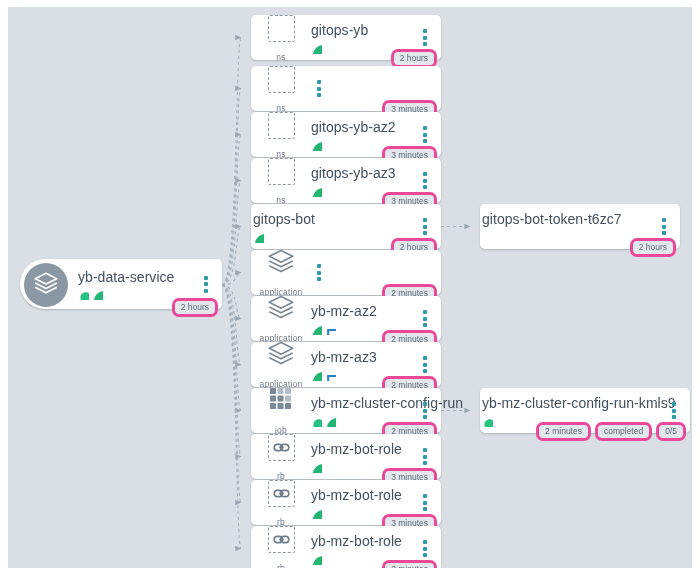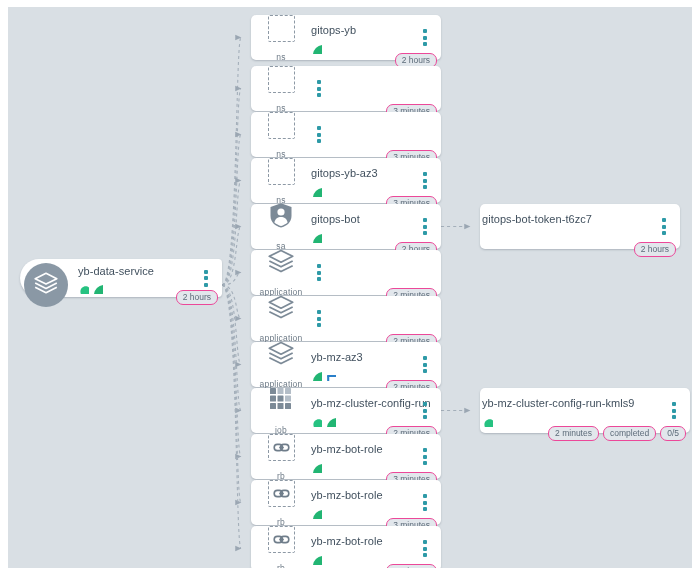--- a/index.html
+++ b/index.html
@@ -99,21 +99,21 @@
     justify-content: center;
   }
 
   
   .labels {
     flex: 1 1 auto;
     min-width: 0;
     padding-left: 2px;
   }
   .node-title {
-    font-size: 11px;
+    font-size: 14px;
     color: #41505e;
     line-height: 13px;
     white-space: nowrap;
     letter-spacing: .05px;
   }
   .status-row {
     display: flex;
     align-items: center;
     gap: 3px;
     margin-top: 2px;
@@ -147,21 +147,21 @@
     right: 4px;
     bottom: -8px;
     display: flex;
     gap: 4px;
   }
   .badge {
     font-size: 8.5px;
     line-height: 11px;
     color: #5c6b79;
     background: #e2e7ec;
-    border: 1px solid #ec4899;
+    border: 3px solid #ec4899;
     border-radius: 7px;
     padding: 1px 6px 1.5px 6px;
     white-space: nowrap;
   }
 
   
   .heart {
     width: 11px;
     height: 11px;
     position: relative;
@@ -197,21 +197,21 @@
       <path d="M214,278 C230,278 227.4,311.5 233,311.5" fill="none" stroke="#a4afba" stroke-width="1.1" stroke-dasharray="3,3" marker-end="url(#arrow)"></path>
       <path d="M214,278 C230,278 227.4,357.5 233,357.5" fill="none" stroke="#a4afba" stroke-width="1.1" stroke-dasharray="3,3" marker-end="url(#arrow)"></path>
       <path d="M214,278 C230,278 227.4,403.5 233,403.5" fill="none" stroke="#a4afba" stroke-width="1.1" stroke-dasharray="3,3" marker-end="url(#arrow)"></path>
       <path d="M214,278 C230,278 227.4,449.5 233,449.5" fill="none" stroke="#a4afba" stroke-width="1.1" stroke-dasharray="3,3" marker-end="url(#arrow)"></path>
       <path d="M214,278 C230,278 227.4,495.5 233,495.5" fill="none" stroke="#a4afba" stroke-width="1.1" stroke-dasharray="3,3" marker-end="url(#arrow)"></path>
       <path d="M214,278 C230,278 227.4,541.5 233,541.5" fill="none" stroke="#a4afba" stroke-width="1.1" stroke-dasharray="3,3" marker-end="url(#arrow)"></path>
       <path d="M433,219.5 C449,219.5 456.4,219.5 462,219.5" fill="none" stroke="#a4afba" stroke-width="1.1" stroke-dasharray="3,3" marker-end="url(#arrow)"></path>
       <path d="M433,403.5 C449,403.5 456.4,403.5 462,403.5" fill="none" stroke="#a4afba" stroke-width="1.1" stroke-dasharray="3,3" marker-end="url(#arrow)"></path>
     </svg>
   <div id="node-layer">
-      <div class="node root" style="left: 12px; top: 252px; width: 202px; height: 38px;">
+      <div class="node root" style="left: 12px; top: 252px; width: 202px; height: 50px;">
         <div class="node-inner">
           <div class="root-badge">
             <span><svg width="26" height="26" viewBox="0 0 26 26">
                 <polygon points="13.00,3.25 23.83,8.67 13.00,14.08 2.17,8.67" fill="none" stroke="#ffffff" stroke-width="1.63" stroke-linejoin="round"></polygon>
                 <polyline points="2.17,13.00 13.00,18.42 23.83,13.00" fill="none" stroke="#ffffff" stroke-width="1.63" stroke-linejoin="round"></polyline>
                 <polyline points="2.17,17.33 13.00,22.75 23.83,17.33" fill="none" stroke="#ffffff" stroke-width="1.63" stroke-linejoin="round"></polyline>
               </svg></span>
           </div>
           <div style="flex:0 0 56px;width:56px;"></div>
           <div class="labels">
@@ -282,20 +282,29 @@
         </div>
       </div>
       <div class="node" style="left: 243px; top: 105px; width: 190px; height: 45px;">
         <div class="node-inner">
           <div class="icon-wrap">
             <div class="icon-box">
               <div class="dashed-box"></div>
             </div>
             <div class="icon-kind">ns</div>
           </div>
+          <div class="labels">
+            <div class="node-title">gitops-yb-az2</div>
+            <div class="status-row">
+              <span class="check"><svg width="11" height="11" viewBox="0 0 11 11">
+                  <circle cx="12" cy="12" r="10" fill="#22b573"></circle>
+                  <polyline points="6.8,12.3 10.3,15.7 17.2,8.4" fill="none" stroke="#ffffff" stroke-width="2.2" stroke-linecap="round" stroke-linejoin="round"></polyline>
+                </svg></span>
+            </div>
+          </div>
           <div class="kebab">
             <i></i>
             <i></i>
             <i></i>
           </div>
           <div class="badges">
             <span class="badge">3 minutes</span>
           </div>
         </div>
       </div>
@@ -321,30 +330,20 @@
             <i></i>
             <i></i>
           </div>
           <div class="badges">
             <span class="badge">3 minutes</span>
           </div>
         </div>
       </div>
       <div class="node" style="left: 243px; top: 197px; width: 190px; height: 45px;">
         <div class="node-inner">
-          <div class="icon-wrap">
-            <div class="icon-box">
-              <span><svg width="28" height="28" viewBox="0 0 28 28">
-                  <path d="M14 2.2 L24.5 6 L24.5 15 C24.5 21.5 19.5 25 14 26.6 C8.5 25 3.5 21.5 3.5 15 L3.5 6 Z" fill="#7c8a97"></path>
-                  <circle cx="14" cy="11" r="3.6" fill="#ffffff"></circle>
-                  <path d="M7.4 21.5 C8.2 17.6 10.8 16 14 16 C17.2 16 19.8 17.6 20.6 21.5 C18.7 23.2 16.4 24.3 14 25 C11.6 24.3 9.3 23.2 7.4 21.5 Z" fill="#ffffff"></path>
-                </svg></span>
-            </div>
-            <div class="icon-kind">sa</div>
-          </div>
           <div class="labels">
             <div class="node-title">gitops-bot</div>
             <div class="status-row">
               <span class="check"><svg width="11" height="11" viewBox="0 0 11 11">
                   <circle cx="12" cy="12" r="10" fill="#22b573"></circle>
                   <polyline points="6.8,12.3 10.3,15.7 17.2,8.4" fill="none" stroke="#ffffff" stroke-width="2.2" stroke-linecap="round" stroke-linejoin="round"></polyline>
                 </svg></span>
             </div>
           </div>
           <div class="kebab">
@@ -383,20 +382,35 @@
         <div class="node-inner">
           <div class="icon-wrap">
             <div class="icon-box">
               <span><svg width="28" height="28" viewBox="0 0 28 28">
                   <polygon points="14.00,3.50 25.67,9.33 14.00,15.17 2.33,9.33" fill="none" stroke="#7c8a97" stroke-width="1.75" stroke-linejoin="round"></polygon>
                   <polyline points="2.33,14.00 14.00,19.83 25.67,14.00" fill="none" stroke="#7c8a97" stroke-width="1.75" stroke-linejoin="round"></polyline>
                   <polyline points="2.33,18.67 14.00,24.50 25.67,18.67" fill="none" stroke="#7c8a97" stroke-width="1.75" stroke-linejoin="round"></polyline>
                 </svg></span>
             </div>
             <div class="icon-kind">application</div>
+          </div>
+          <div class="labels">
+            <div class="node-title">yb-mz-az2</div>
+            <div class="status-row">
+              <span class="check"><svg width="11" height="11" viewBox="0 0 11 11">
+                  <circle cx="12" cy="12" r="10" fill="#22b573"></circle>
+                  <polyline points="6.8,12.3 10.3,15.7 17.2,8.4" fill="none" stroke="#ffffff" stroke-width="2.2" stroke-linecap="round" stroke-linejoin="round"></polyline>
+                </svg></span>
+              <span class="extlink"><svg width="11" height="11" viewBox="0 0 11 11">
+                  <path d="M3.2 6 L3.2 20.8 L18 20.8 L18 13" fill="none" stroke="#2a7fc9" stroke-width="2.1" stroke-linecap="round"></path>
+                  <path d="M3.2 6 L11 6" fill="none" stroke="#2a7fc9" stroke-width="2.1" stroke-linecap="round"></path>
+                  <polygon points="21.4,2.6 21.4,11 13,2.6" fill="#2a7fc9"></polygon>
+                  <path d="M9.5 14.6 L20 4.1" fill="none" stroke="#2a7fc9" stroke-width="2.1" stroke-linecap="round"></path>
+                </svg></span>
+            </div>
           </div>
           <div class="kebab">
             <i></i>
             <i></i>
             <i></i>
           </div>
           <div class="badges">
             <span class="badge">2 minutes</span>
           </div>
         </div>

